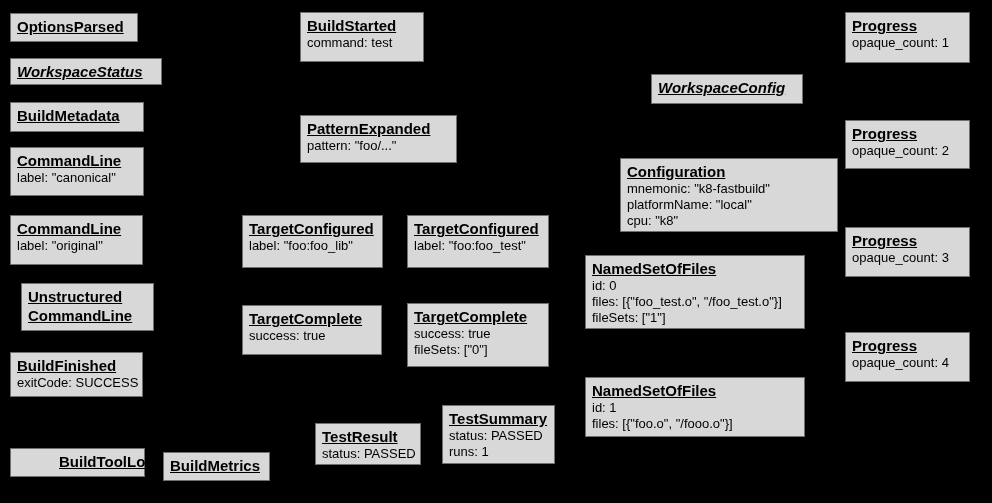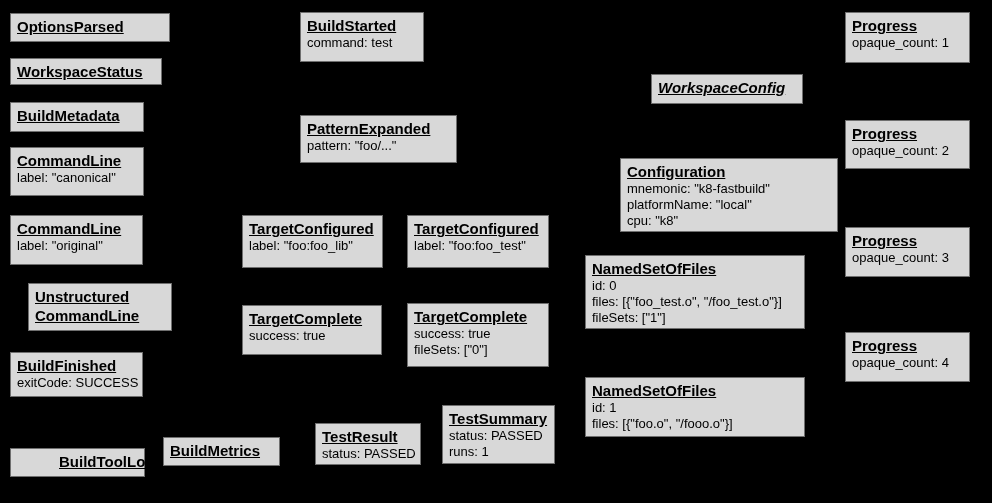--- a/index.html
+++ b/index.html
@@ -36,26 +36,26 @@
   .body-line {
     font-size: 13px;
     line-height: 16px;
     white-space: nowrap;
   }
 </style>
 </head>
 <body style="--bg: #000000; --node-fill: #d8d8d8; --node-border: #6f6f6f; --node-text: #000000;">
 
 <div class="canvas">
-    <div class="node" style="left: 10px; top: 13px; width: 160px; min-height: 29px;">
+    <div class="node" style="left: 10px; top: 13px; width: 128px; min-height: 29px;">
       <div>
         <div class="title-line">OptionsParsed</div>
       </div>
     </div>
-    <div class="node" style="left: 10px; top: 58px; width: 152px; min-height: 27px;">
+    <div class="node" style="left: 10px; top: 58px; width: 152px; min-height: 27px; font-style: italic;">
       <div>
         <div class="title-line">WorkspaceStatus</div>
       </div>
     </div>
     <div class="node" style="left: 10px; top: 102px; width: 134px; min-height: 30px;">
       <div>
         <div class="title-line">BuildMetadata</div>
       </div>
     </div>
     <div class="node" style="left: 10px; top: 147px; width: 134px; min-height: 49px;">
@@ -63,38 +63,38 @@
         <div class="title-line">CommandLine</div>
       </div>
       <div class="body-line">label: "canonical"</div>
     </div>
     <div class="node" style="left: 10px; top: 215px; width: 133px; min-height: 50px;">
       <div>
         <div class="title-line">CommandLine</div>
       </div>
       <div class="body-line">label: "original"</div>
     </div>
-    <div class="node" style="left: 28px; top: 283px; width: 144px; min-height: 48px;">
+    <div class="node" style="left: 21px; top: 283px; width: 133px; min-height: 48px;">
       <div>
         <div class="title-line">Unstructured</div>
         <div class="title-line">CommandLine</div>
       </div>
     </div>
     <div class="node" style="left: 10px; top: 352px; width: 133px; min-height: 45px;">
       <div>
         <div class="title-line">BuildFinished</div>
       </div>
       <div class="body-line">exitCode: SUCCESS</div>
     </div>
     <div class="node" style="left: 10px; top: 448px; width: 135px; min-height: 29px; padding-left: 48px;">
       <div>
         <div class="title-line">BuildToolLogs</div>
       </div>
     </div>
-    <div class="node" style="left: 163px; top: 437px; width: 117px; min-height: 29px;">
+    <div class="node" style="left: 163px; top: 452px; width: 107px; min-height: 29px;">
       <div>
         <div class="title-line">BuildMetrics</div>
       </div>
     </div>
     <div class="node" style="left: 300px; top: 12px; width: 124px; min-height: 50px;">
       <div>
         <div class="title-line">BuildStarted</div>
       </div>
       <div class="body-line">command: test</div>
     </div>

